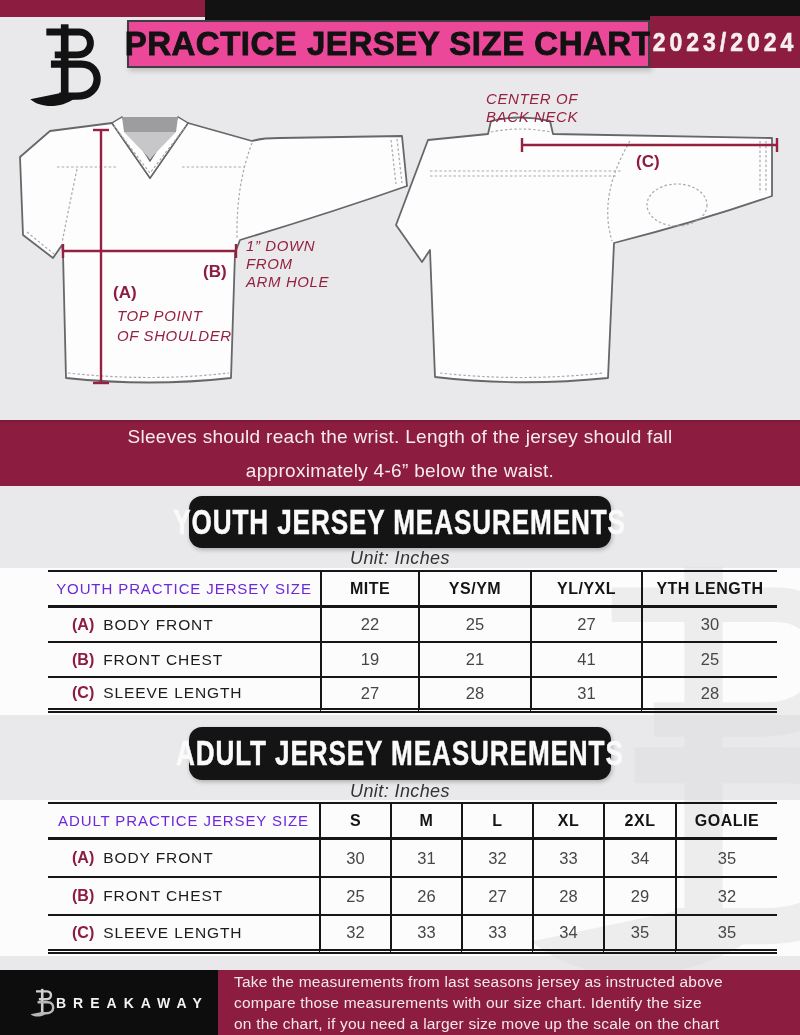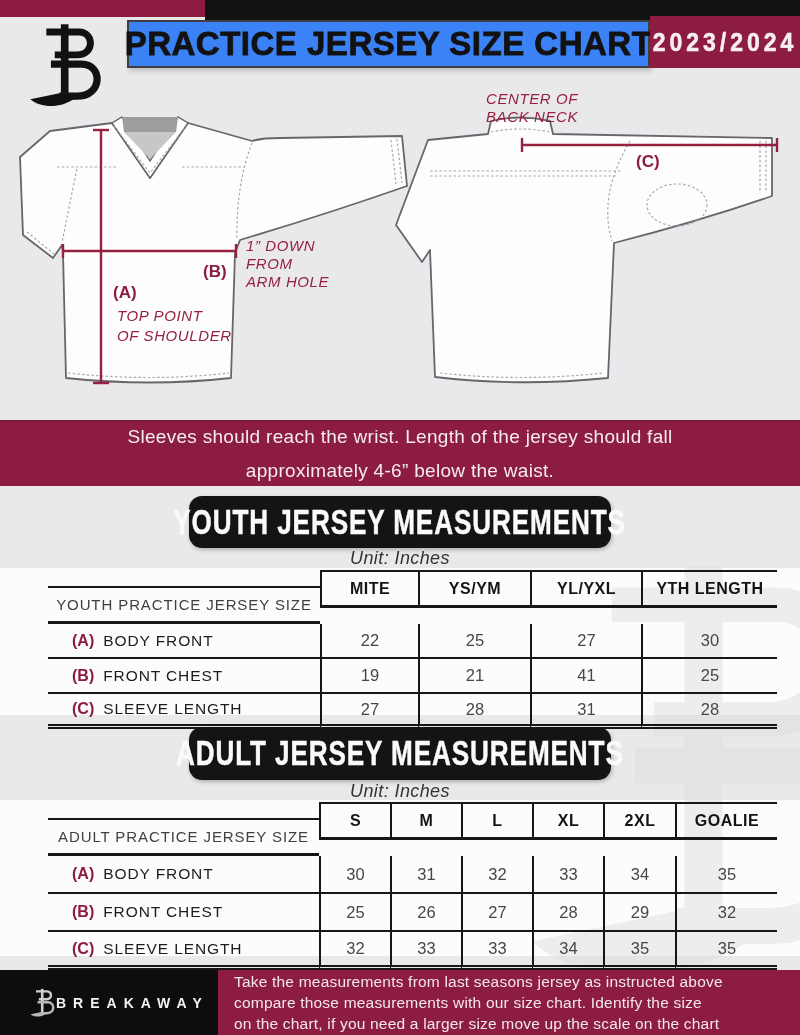--- a/index.html
+++ b/index.html
@@ -5,21 +5,21 @@
   * { margin:0; padding:0; box-sizing:border-box; }
   html,body { width:800px; }
   body { font-family:"Liberation Sans", sans-serif; }
   #page { position:relative; width:800px; height:1035px; background:#e9e9eb; overflow:hidden; }
 
   
   .strip-maroon { position:absolute; left:0; top:0; width:207px; height:17px; background:#8c1d40; }
   .strip-black  { position:absolute; left:205px; top:0; width:595px; height:22px; background:#121212; }
   .header-logo  { position:absolute; left:26px; top:22px; width:82px; height:88px; }
   .title-box { position:absolute; left:127px; top:20px; width:523px; height:48px;
-               background:#3b82f6; border:2px solid #3f3f43; box-shadow:2px 3px 5px rgba(0,0,0,.18);
+               background:#ec4899; border:2px solid #3f3f43; box-shadow:2px 3px 5px rgba(0,0,0,.18);
                display:flex; align-items:center; justify-content:center; }
   .title-box span { font-size:33px; font-weight:bold; color:#121212; letter-spacing:.5px;
                     -webkit-text-stroke:.8px #121212; white-space:nowrap; }
   .year-box { position:absolute; left:650px; top:16px; width:150px; height:52px; background:#8c1d40;
               display:flex; align-items:center; justify-content:center; }
   .year-box span { color:#f7eef1; font-size:23px; font-weight:bold; letter-spacing:4px;
                    transform:scaleY(1.15); -webkit-text-stroke:.5px #f7eef1; white-space:nowrap; }
 
   
   .diagram { position:absolute; left:0; top:85px; width:800px; height:335px; }
@@ -54,21 +54,21 @@
   
   .mtable { position:absolute; left:48px; width:729px; display:grid; }
   #youth-table { top:570px; grid-template-columns:272px 98px 112px 111px 136px; }
   #adult-table { top:802px; grid-template-columns:271px 71px 71px 71px 71px 72px 102px; }
   .cell { display:flex; align-items:center; justify-content:center; background:transparent; }
   .hrow { height:38px; border-top:2px solid #161616; border-bottom:3px solid #161616; }
   #youth-table .drow { height:35px; border-bottom:2px solid #161616; }
   #adult-table .drow { height:38px; border-bottom:2px solid #161616; }
   .lastrow { border-bottom:5px double #161616 !important; }
   .vline { border-left:2px solid #161616; }
-  .th-label { font-size:15px; color:#404040; letter-spacing:.9px;margin-top:16px; }
+  .th-label { font-size:15px; color:#6d28d9; letter-spacing:.9px; }
   .th-col { font-size:16px; font-weight:bold; color:#141414; letter-spacing:.5px; }
   .row-head { justify-content:flex-start; padding-left:24px; }
   .rkey { color:#8c1d40; font-weight:bold; font-size:16px; }
   .rlabel { color:#1c1c1c; font-size:15.5px; letter-spacing:.9px; margin-left:9px; }
   .val { font-size:16.5px; color:#474747; }
 
   
   .footer-black { position:absolute; left:0; top:970px; width:218px; height:65px; background:#0d0d0d;
                   display:flex; align-items:center; padding-left:30px; }
   .footer-black svg { width:26px; height:30px; }

